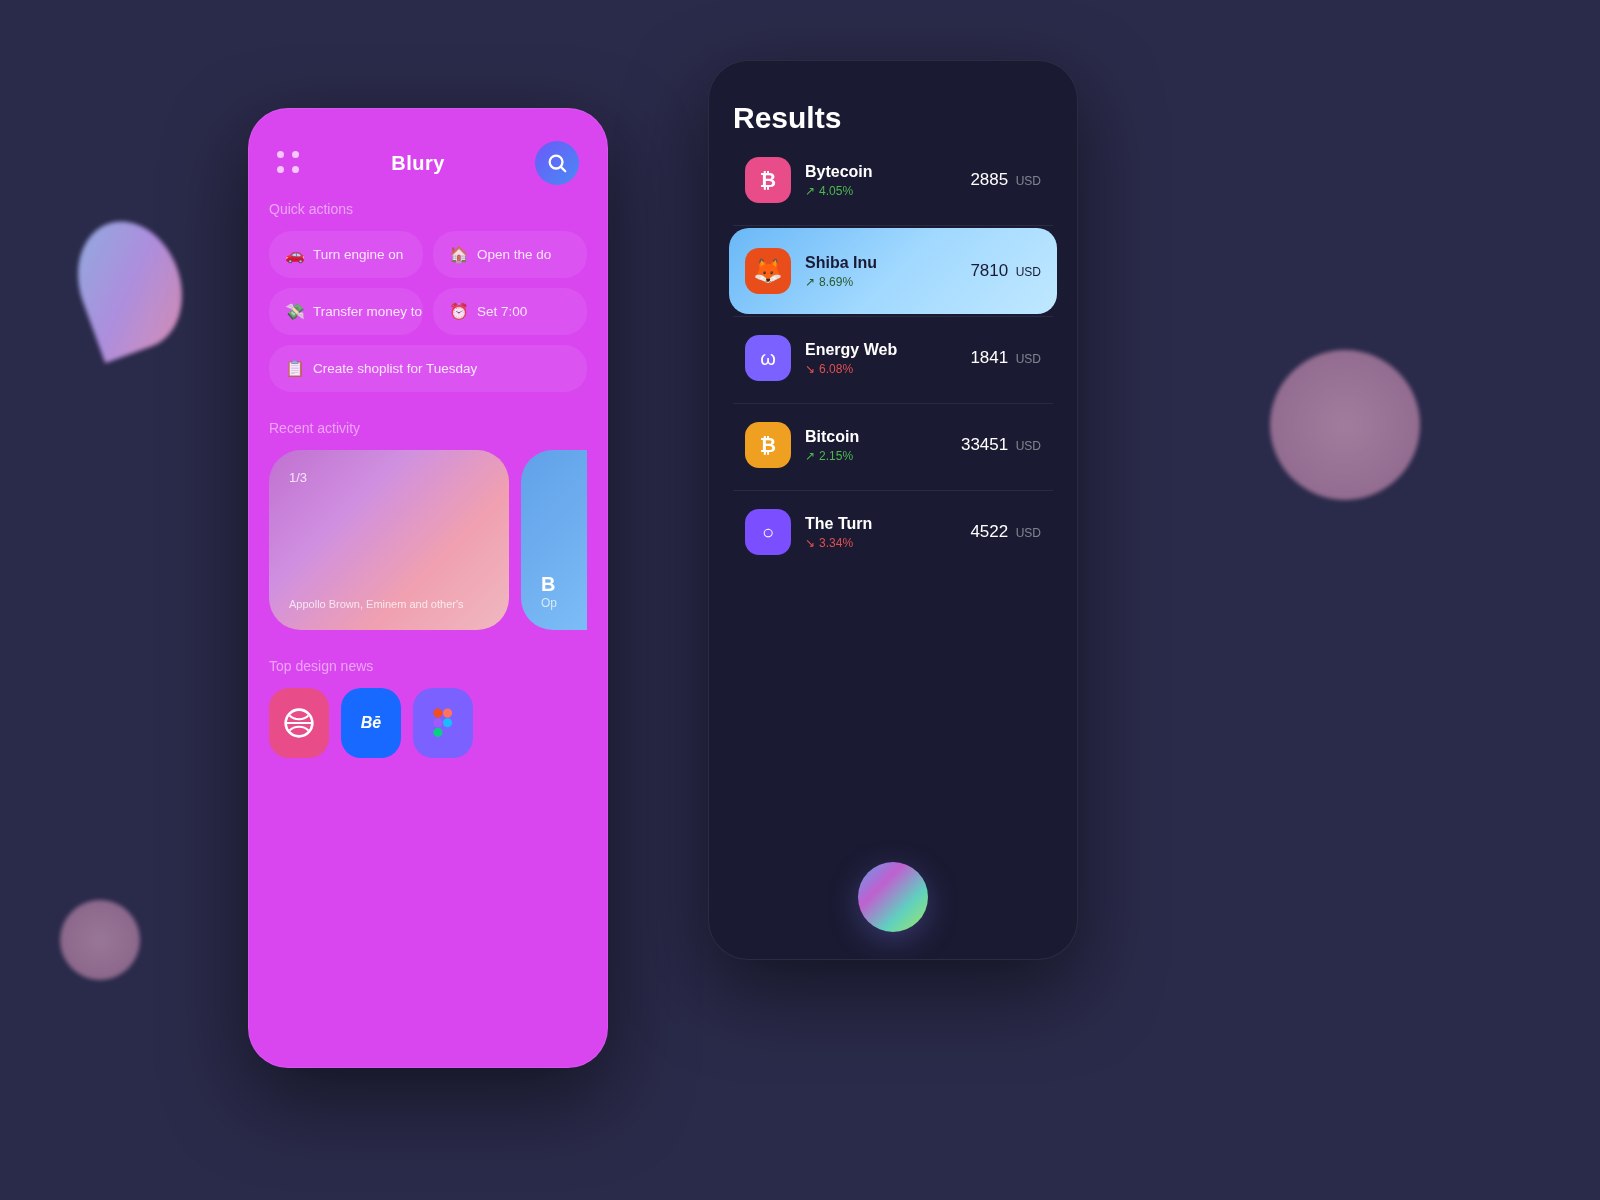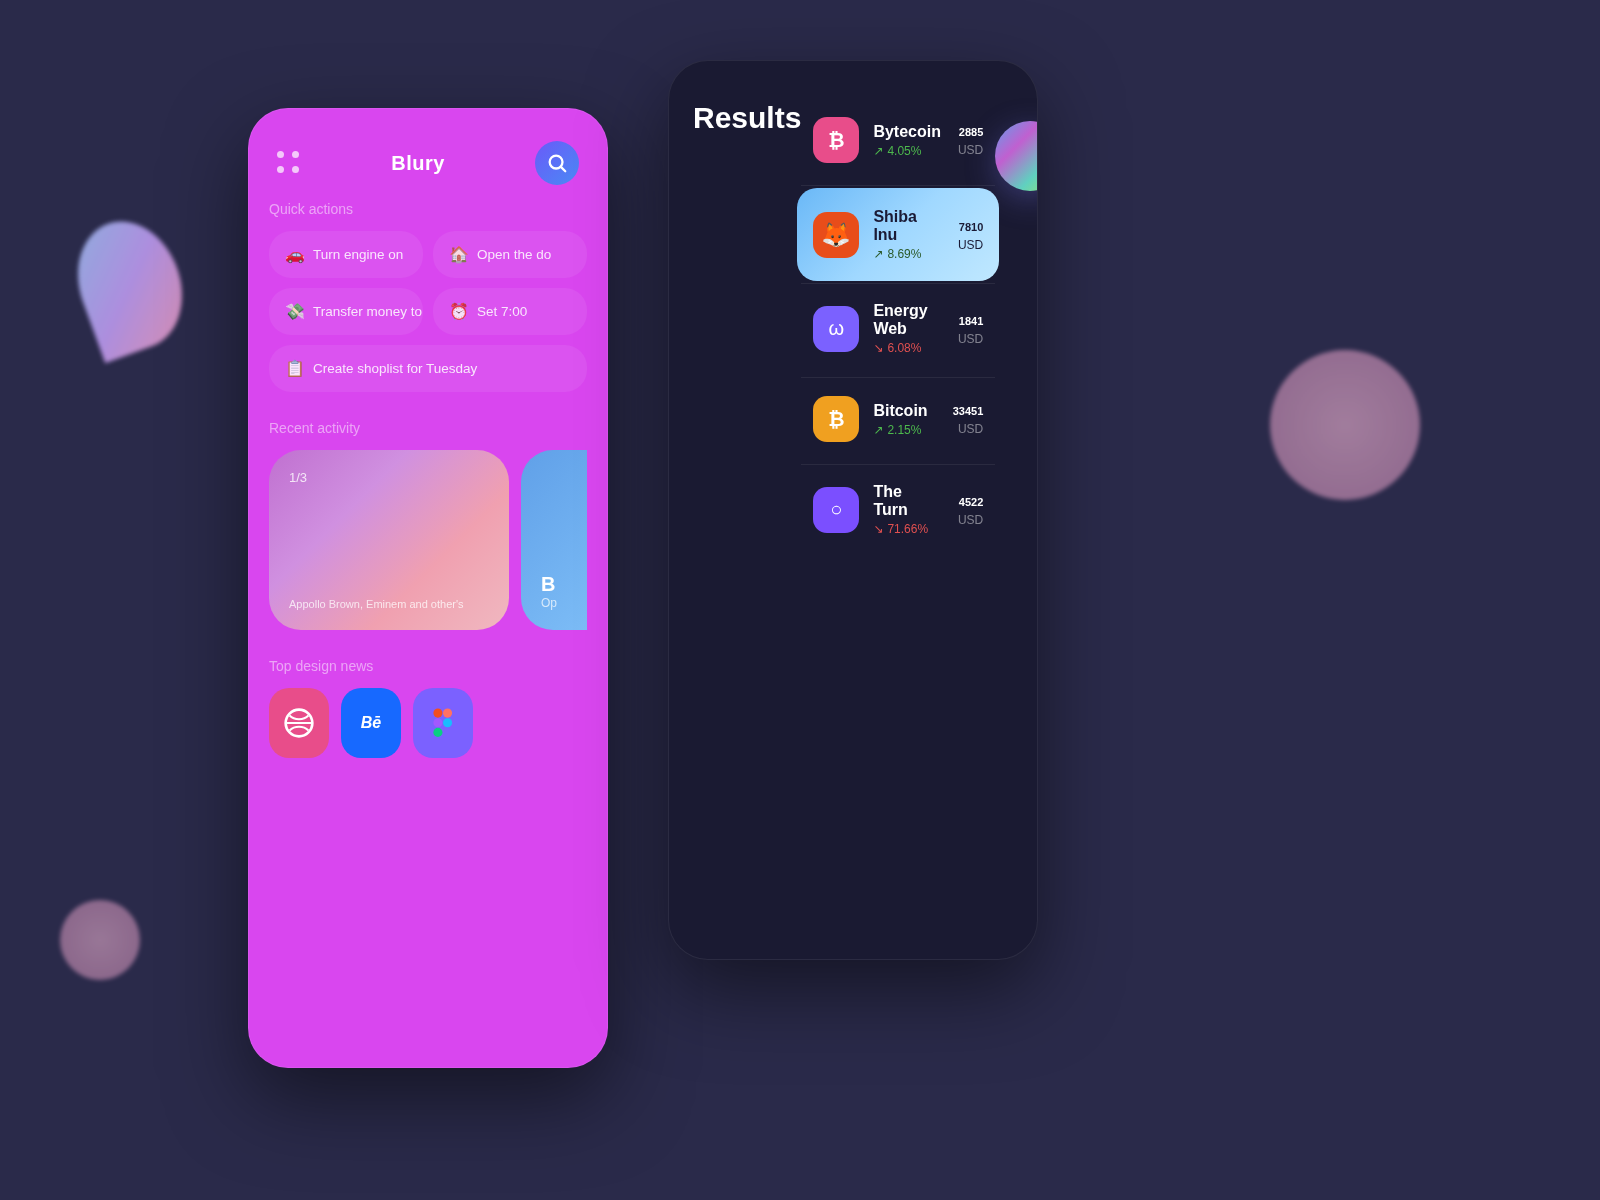--- a/index.html
+++ b/index.html
@@ -243,29 +243,29 @@
       justify-content: center;
       cursor: pointer;
     }
 
     .news-icon-dribbble { background: #e84d8a; }
     .news-icon-behance { background: #1769ff; }
     .news-icon-figma { background: #7b61ff; }
 
     
     .phone-right {
-      left: 668px;
+      left: 708px;
       top: 60px;
       width: 370px;
       height: 900px;
       background: #1a1a32;
       border: 1px solid rgba(255,255,255,0.08);
       box-shadow: 0 30px 80px rgba(0,0,0,0.5);
       display: flex;
-      flex-direction: row;
+      flex-direction: column;
       padding: 40px 24px 27px;
     }
 
     .results-title {
       color: white;
       font-size: 30px;
       font-weight: 800;
       margin-bottom: 6px;
     }
 
@@ -347,22 +347,22 @@
 
     .change-up { color: #4db84d; }
     .change-down { color: #e05050; }
 
     .crypto-price {
       text-align: right;
     }
 
     .crypto-price-num {
       color: white;
-      font-size: 11px;
-      font-weight: 700;
+      font-size: 17px;
+      font-weight: 400;
     }
 
     .crypto-price-unit {
       color: rgba(255,255,255,0.45);
       font-size: 12px;
       margin-left: 3px;
     }
 
     .divider {
       height: 1px;
@@ -557,21 +557,21 @@
     <div class="divider"></div>
 
     <div class="crypto-item">
       <div class="crypto-icon icon-graph">
         <span style="color:white;font-size:20px;">○</span>
       </div>
       <div class="crypto-info">
         <div class="crypto-name">The Turn</div>
         <div class="crypto-change change-down">
           <span>↘</span>
-          <span>71.66%</span>
+          <span>3.34%</span>
         </div>
       </div>
       <div class="crypto-price">
         <span class="crypto-price-num">4522</span>
         <span class="crypto-price-unit">USD</span>
       </div>
     </div>
   </div>
 
   <div class="siri-ball"></div>

